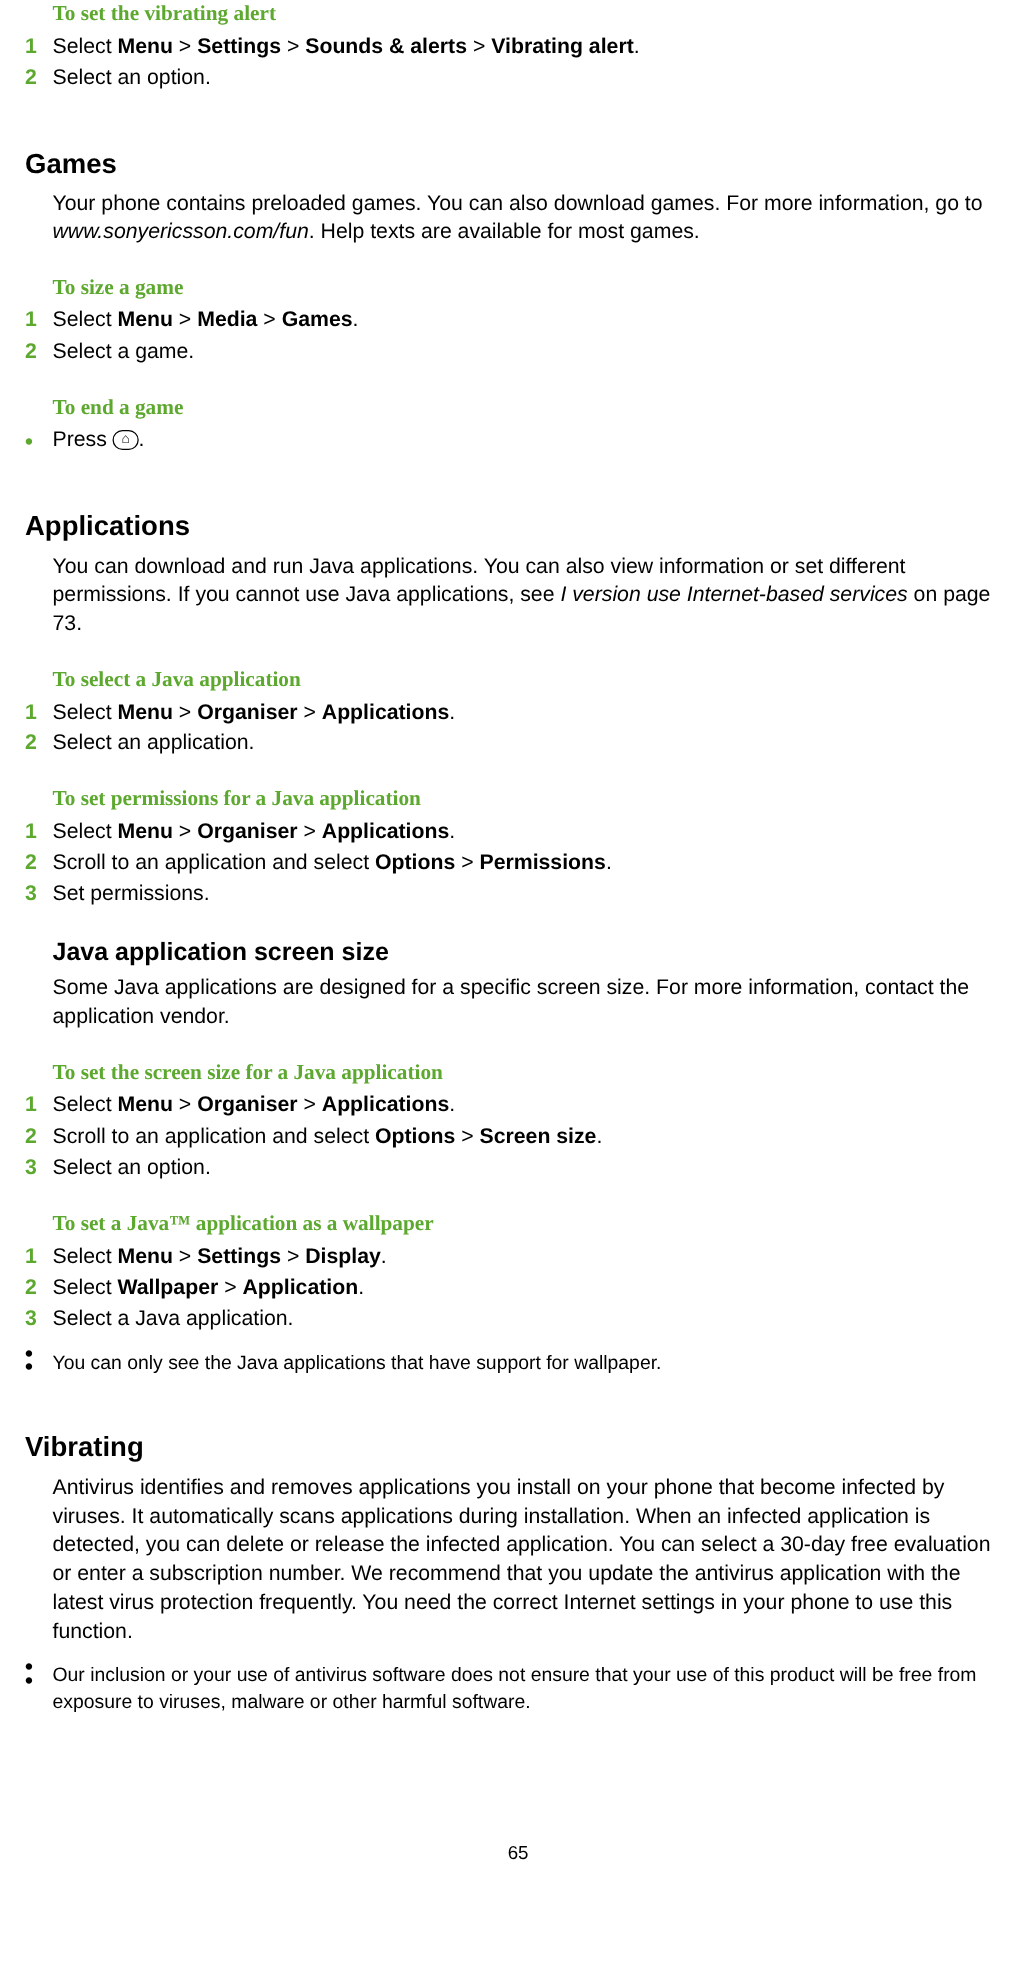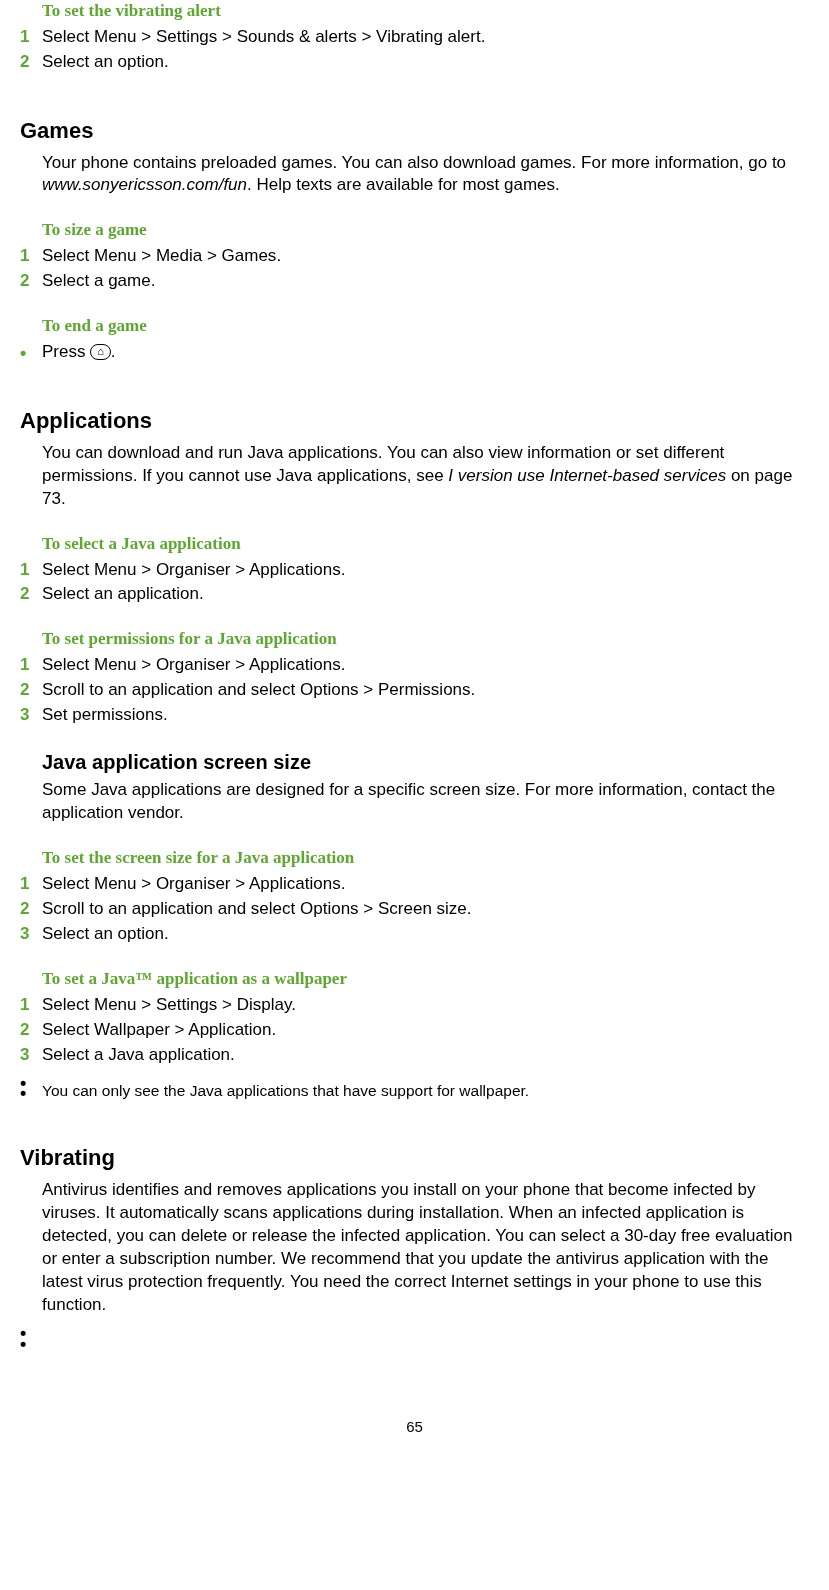--- a/index.html
+++ b/index.html
@@ -105,21 +105,21 @@
     font-size: 13px;
     color: #888;
   }
   .footer .pagenum {
     color: #000000;
     font-size: 15px;
     display: block;
     margin-bottom: 16px;
     text-align: center;
   }
-  b { font-weight: normal; }
+  b { font-weight: bold; }
   i { font-style: italic; }
 </style>
 </head>
 <body>
 
 <div class="page">
 
   <div class="green-heading first">To set the vibrating alert</div>
   <ol class="steps">
     <li><span class="num">1</span><span>Select <b>Menu</b> &gt; <b>Settings</b> &gt; <b>Sounds &amp; alerts</b> &gt; <b>Vibrating alert</b>.</span></li>
@@ -175,18 +175,19 @@
   </ol>
   <div class="note-row">
     <span class="note-icon">•<span class="ex-dot">•</span></span>
     <span>You can only see the Java applications that have support for wallpaper.</span>
   </div>
 
   <div class="section-title">Vibrating</div>
   <div class="body-text">Antivirus identifies and removes applications you install on your phone that become infected by viruses. It automatically scans applications during installation. When an infected application is detected, you can delete or release the infected application. You can select a 30-day free evaluation or enter a subscription number. We recommend that you update the antivirus application with the latest virus protection frequently. You need the correct Internet settings in your phone to use this function.</div>
   <div class="note-row">
     <span class="note-icon">•<span class="ex-dot">•</span></span>
+    <span>Our inclusion or your use of antivirus software does not ensure that your use of this product will be free from exposure to viruses, malware or other harmful software.</span>
   </div>
 
   <div class="footer">
     <span class="pagenum">65</span>
   </div>
 </div>
 
 </body></html>

